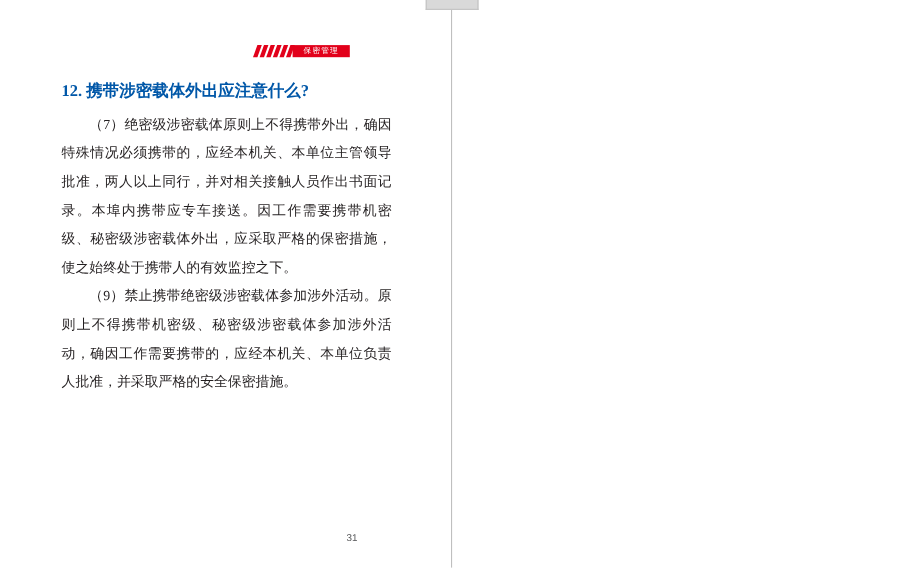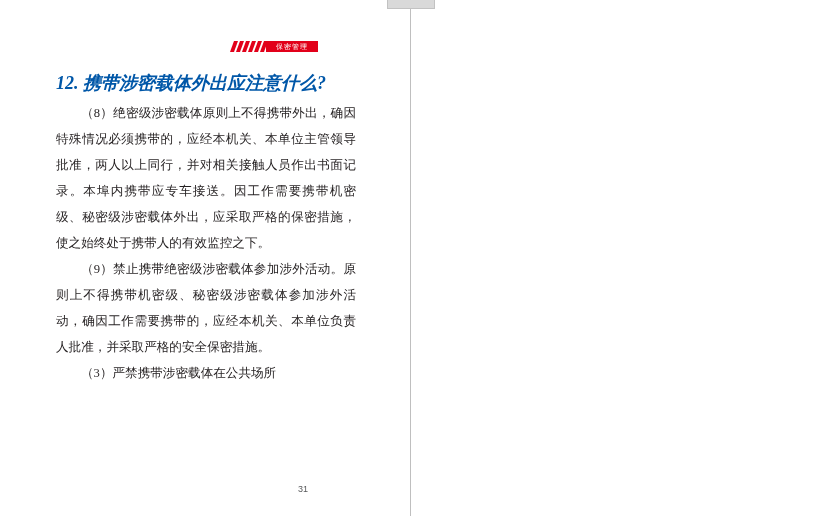--- a/index.html
+++ b/index.html
@@ -100,39 +100,38 @@
     text-justify: inter-ideograph;
   }
   .col-left {
     left: 56px;
     top: 72px;
     width: 300px;
   }
   .q-title {
     color: #0057a8;
     font-weight: bold;
-    font-size: 18px;
+    font-size: 15px;
     line-height: 22px;
     margin: 0 0 6px 0;
     font-family: "Liberation Serif", "DejaVu Serif", serif;
-    font-style: italic;
   }
   p.para {
     margin: 0;
     text-indent: 25px;
   }
 
   .folio {
     position: absolute;
     bottom: 22px;
     font-size: 9px;
     color: #58595b;
     font-family: "Liberation Sans", sans-serif;
   }
-  .folio-left { left: 298px; }
+  .folio-left { left: 315px; }
 </style>
 </head>
 <body>
 
 <div class="spread">
 
   <div class="page page-left">
 
     <div class="banner banner-left">
       <div class="stripes">
@@ -141,23 +140,22 @@
           <span></span>
           <span></span>
           <span></span>
           <span></span>
       </div>
       <div class="banner-label">保密管理</div>
     </div>
 
     <div class="col col-left">
       <div class="q-title">12. 携带涉密载体外出应注意什么?</div>
-      <p class="para">（8）绝密级涉密载体原则上不得携带外出，确因特殊情况必须携带的，应经本机关、本单位主管领导批准，两人以上同行，并对相关接触人员作出书面记录。本埠内携带应专车接送。因工作需要携带机密级、秘密级涉密载体外出，应采取严格的保密措施，使之始终处于携带人的有效监控之下。</p>
+      <p class="para">（7）绝密级涉密载体原则上不得携带外出，确因特殊情况必须携带的，应经本机关、本单位主管领导批准，两人以上同行，并对相关接触人员作出书面记录。本埠内携带应专车接送。因工作需要携带机密级、秘密级涉密载体外出，应采取严格的保密措施，使之始终处于携带人的有效监控之下。</p>
       <p class="para">（9）禁止携带绝密级涉密载体参加涉外活动。原则上不得携带机密级、秘密级涉密载体参加涉外活动，确因工作需要携带的，应经本机关、本单位负责人批准，并采取严格的安全保密措施。</p>
-      <p class="para">（3）严禁携带涉密载体在公共场所</p>
     </div>
 
     <div class="folio folio-left">31</div>
   </div>
 
   <div class="page page-right">
 
     
 
     

